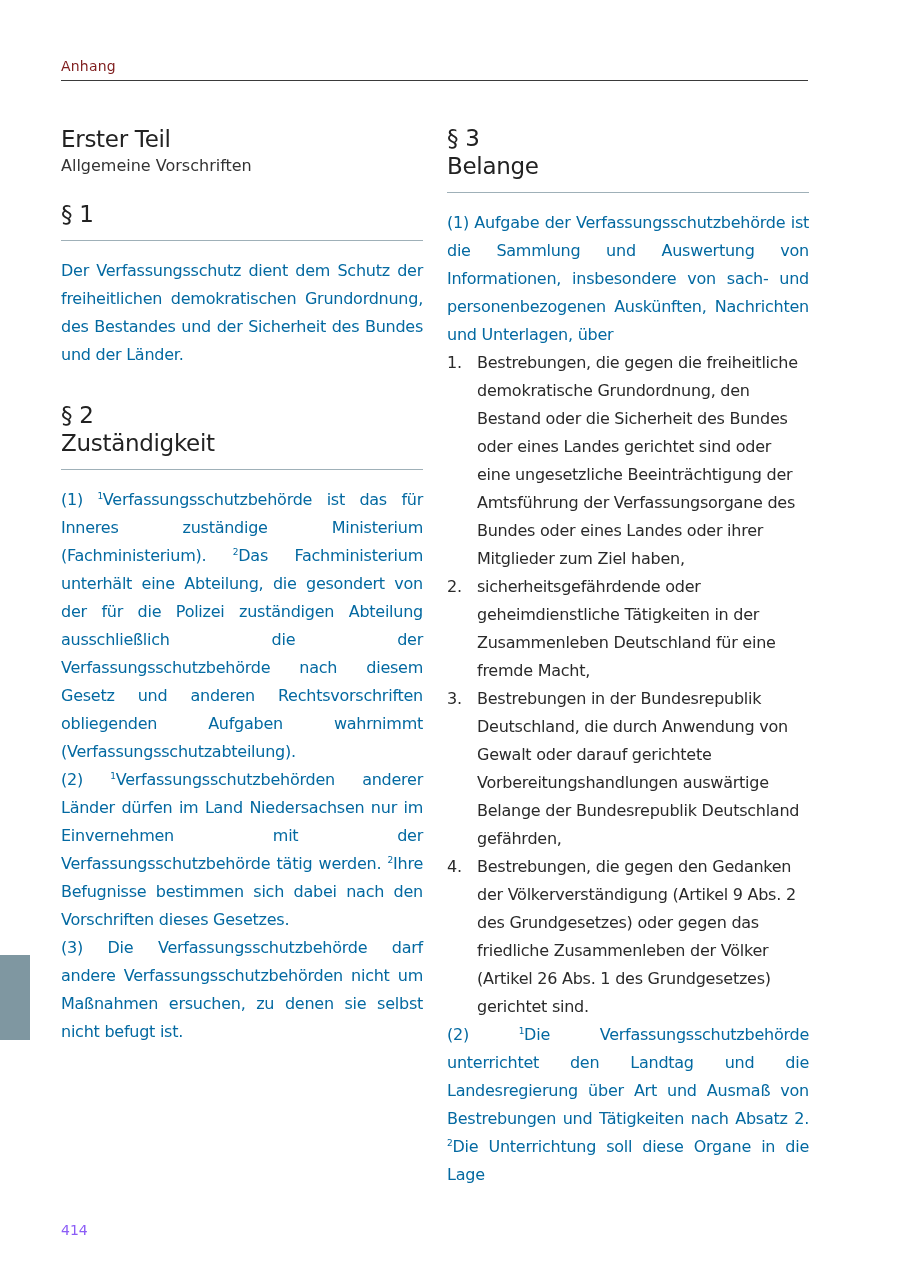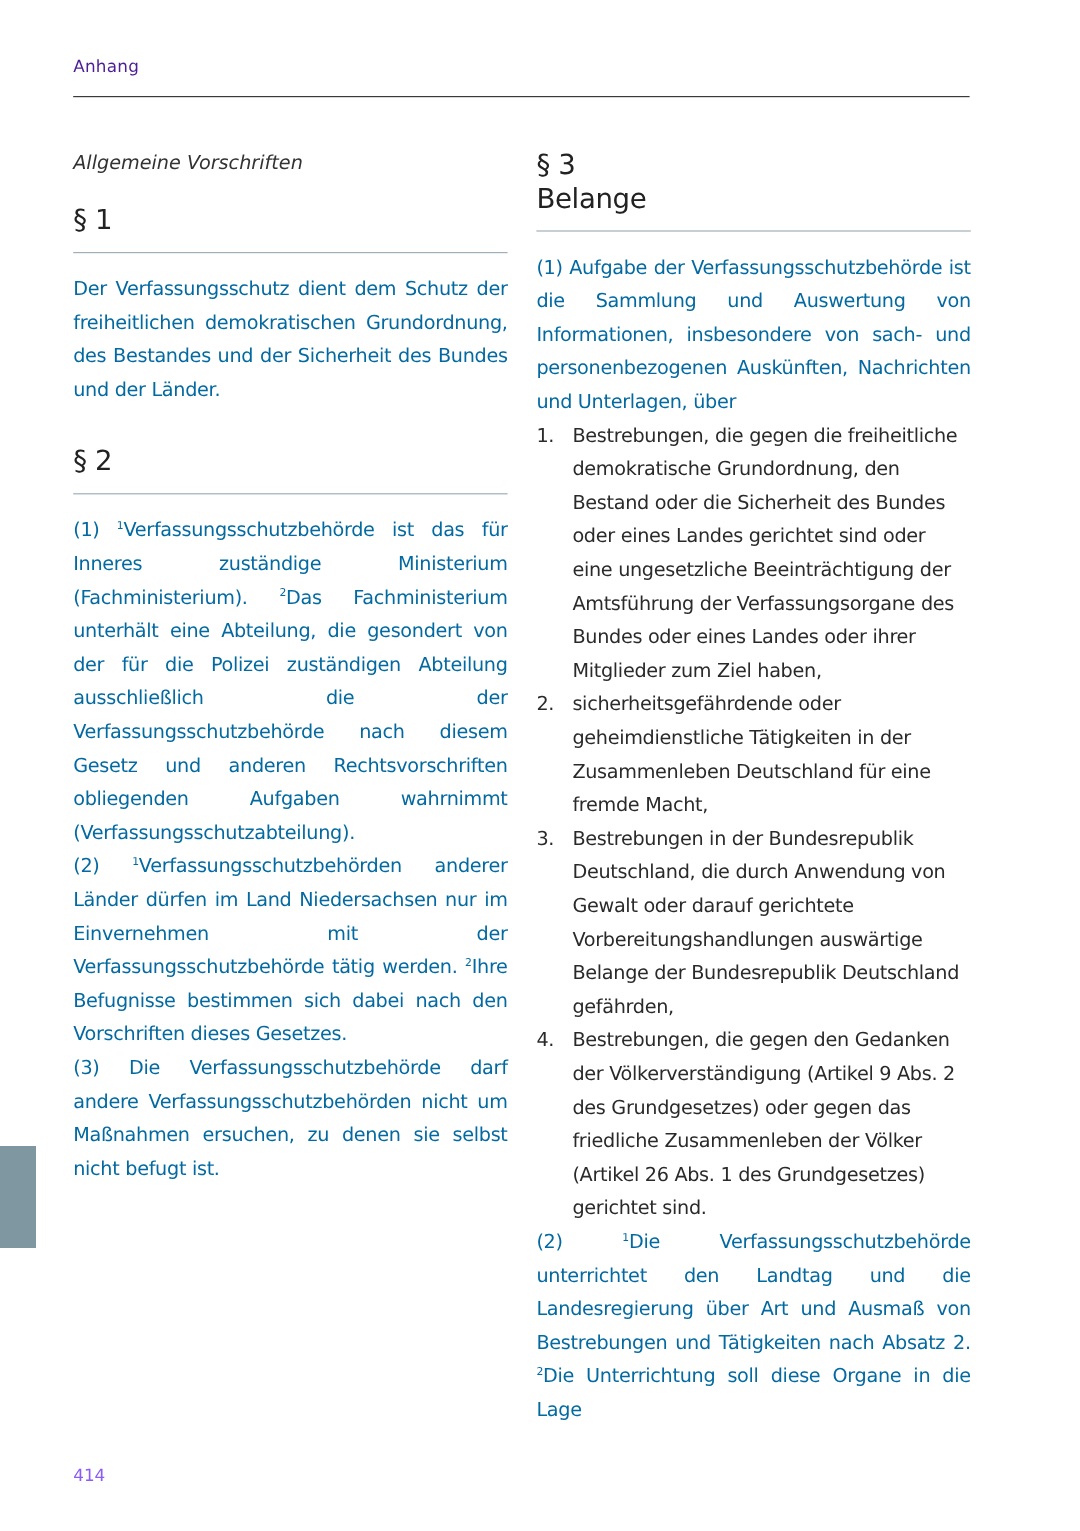--- a/index.html
+++ b/index.html
@@ -1,52 +1,54 @@
 <!DOCTYPE html>
 <html><head>
 <meta charset="utf-8">
 <style>
   html, body { margin: 0; padding: 0; background: #ffffff; }
   body { width: 900px; height: 1276px; position: relative; overflow: hidden;
          font-family: "DejaVu Sans", sans-serif; color: #2a2a2a; }
-  .running-head { position: absolute; left: 61px; top: 48px; font-size: 14px; color: #4c1d95; letter-spacing: 0.2px; }
+  .running-head { position: absolute; left: 61px; top: 58px; font-size: 14px; color: #7f1d1d; letter-spacing: 0.2px; }
   .head-rule { position: absolute; left: 61px; top: 80px; width: 747px; height: 1px; background: #3a3a3a; }
   .col { position: absolute; top: 124px; width: 362px; }
   .col-left { left: 61px; }
   .col-right { left: 447px; }
   .part-title { font-size: 23px; line-height: 30px; color: #222; margin: 0; font-weight: normal; letter-spacing: -0.3px; }
-  .part-sub { font-size: 16px; font-style: italic; color: #333; line-height: 24px; margin: 0 0 22px 0; }
+  .part-sub { font-size: 16px; color: #333; line-height: 24px; margin: 0 0 22px 0; }
   .sec-head { font-size: 23px; line-height: 28px; color: #222; margin: 0; font-weight: normal; letter-spacing: -0.3px; }
   .sec-rule { height: 1px; background: #9fb0b8; margin: 12px 0 16px 0; }
   .para { font-size: 16px; line-height: 28px; color: #0369a1; margin: 0; text-align: justify; letter-spacing: -0.25px; }
   .para sup { font-size: 9px; vertical-align: 6px; line-height: 0; }
   .gap-after { margin-bottom: 32px; }
   ol.items { list-style: none; padding: 0; margin: 0; }
   ol.items li { position: relative; padding-left: 30px; font-size: 16px; line-height: 28px; color: #2a2a2a; letter-spacing: -0.25px; }
   ol.items li .num { position: absolute; left: 0; top: 0; }
   .side-tab { position: absolute; left: 0; top: 955px; width: 30px; height: 85px; background: #7f97a1; }
   .page-num { position: absolute; left: 61px; top: 1222px; font-size: 14px; color: #8b5cf6; }
 </style>
 </head>
 <body>
 
 <div class="running-head">Anhang</div>
 <div class="head-rule"></div>
 
 <div class="col col-left">
+  <h1 class="part-title">Erster Teil</h1>
   <div class="part-sub">Allgemeine Vorschriften</div>
 
   <section>
     <h2 class="sec-head">§ 1</h2>
     <div class="sec-rule"></div>
     <p class="para gap-after">Der Verfassungsschutz dient dem Schutz der freiheitlichen demokratischen Grundordnung, des Bestandes und der Sicherheit des Bundes und der Länder.</p>
   </section>
 
   <section>
     <h2 class="sec-head">§ 2</h2>
+    <h2 class="sec-head">Zuständigkeit</h2>
     <div class="sec-rule"></div>
     <p class="para">
       <span>(1)</span>
       <sup>1</sup><span>Verfassungsschutzbehörde ist das für Inneres zuständige Ministerium (Fachministerium).</span>
       <sup>2</sup><span>Das Fachministerium unterhält eine Abteilung, die gesondert von der für die Polizei zuständigen Abteilung ausschließlich die der Verfassungsschutzbehörde nach diesem Gesetz und anderen Rechtsvorschriften obliegenden Aufgaben wahrnimmt (Verfassungsschutzabteilung).</span>
     </p>
     <p class="para">
       <span>(2)</span>
       <sup>1</sup><span>Verfassungsschutzbehörden anderer Länder dürfen im Land Niedersachsen nur im Einvernehmen mit der Verfassungsschutzbehörde tätig werden.</span>
       <sup>2</sup><span>Ihre Befugnisse bestimmen sich dabei nach den Vorschriften dieses Gesetzes.</span>

